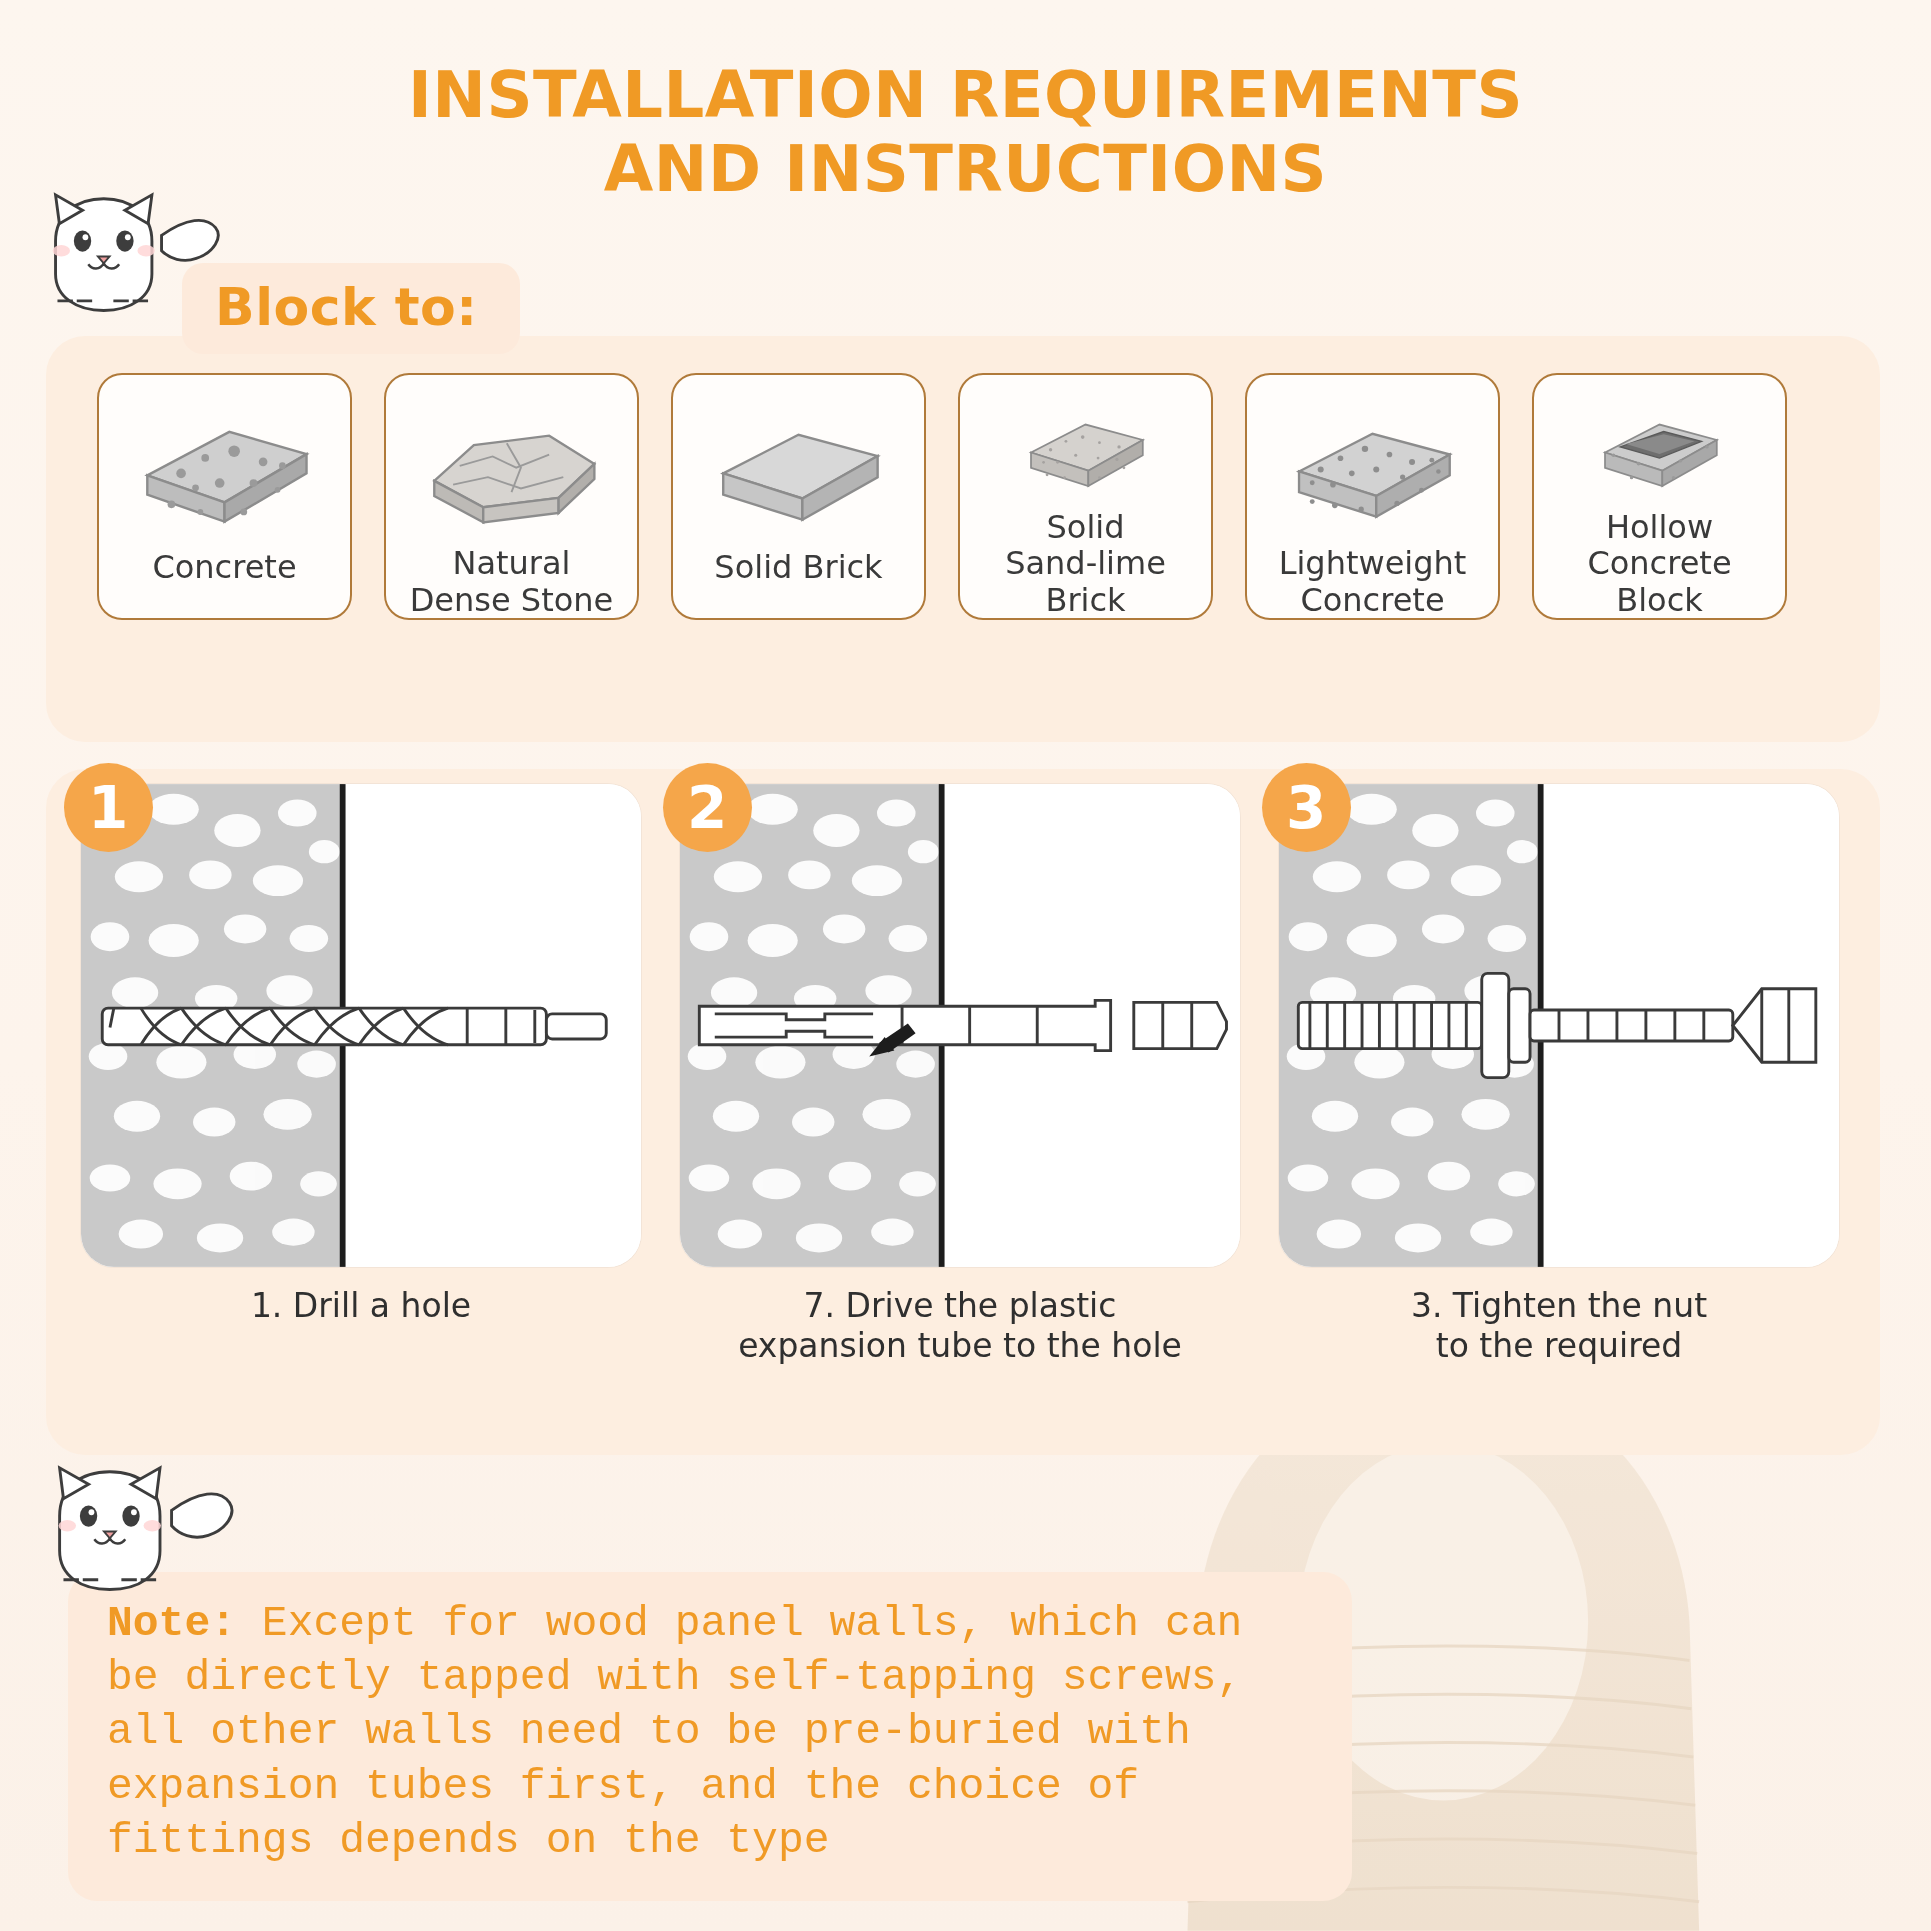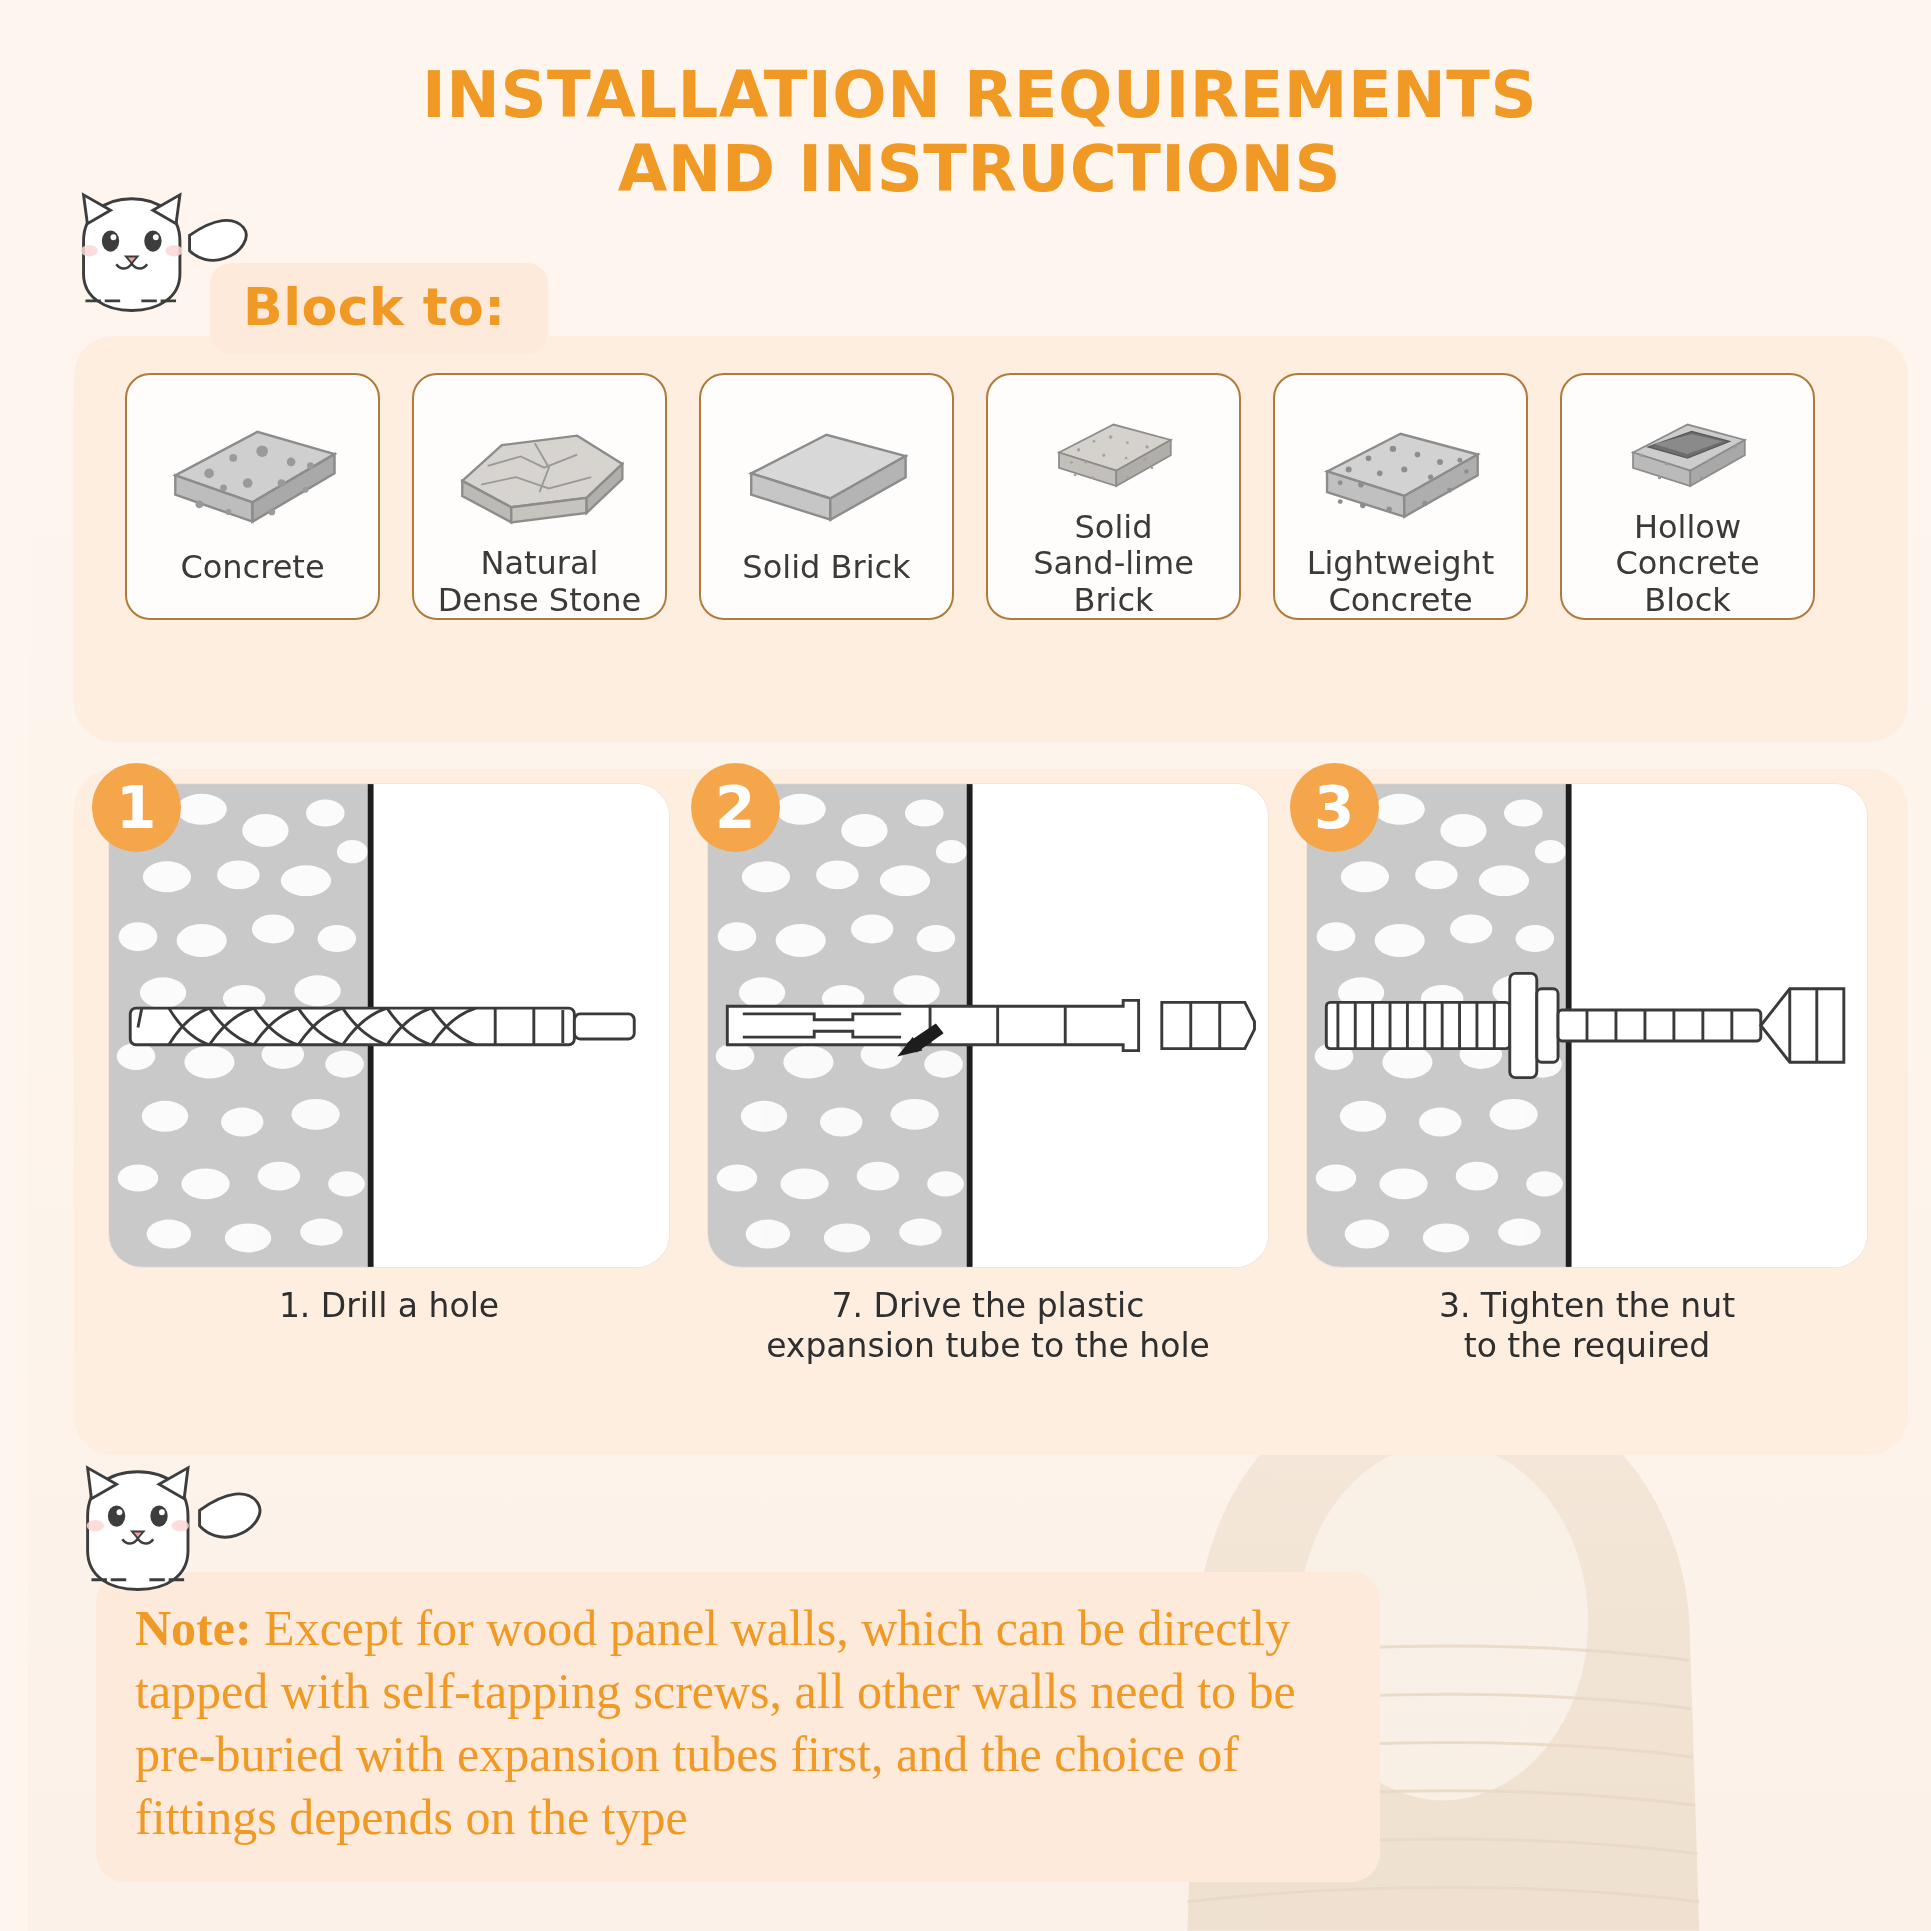--- a/index.html
+++ b/index.html
@@ -11,21 +11,20 @@
     height: 1931px;
     background: #fdf5ee;
     font-family: "DejaVu Sans", sans-serif;
     overflow: hidden;
     position: relative;
   }
   .page {
     position: absolute;
     inset: 0;
     background: linear-gradient(180deg, #fdf6ef 0%, #fdf4ec 55%, #fbf1e8 100%);
-    margin-left: 28px;
   }
 
   
   .bg-basket {
     position: absolute;
     right: 116px;
     bottom: 0;
     width: 753px;
     height: 599px;
     opacity: 0.55;
@@ -175,23 +174,23 @@
     left: 68px;
     top: 1572px;
     width: 1284px;
     background: #fdeadb;
     border-radius: 29px;
     padding: 25px 39px 33px 39px;
     box-sizing: border-box;
   }
   .note-text {
     color: #f09a25;
-    font-size: 50px;
+    font-size: 43px;
     line-height: 1.26;
-    font-family: Liberation Serif, serif;
+    font-family: Liberation Mono, monospace;
   }
   .note-text b { font-weight: bold; }
 </style>
 </head>
 <body>
 
 <div class="page">
 
   <svg class="bg-basket" viewBox="0 0 780 620">
     <defs>

